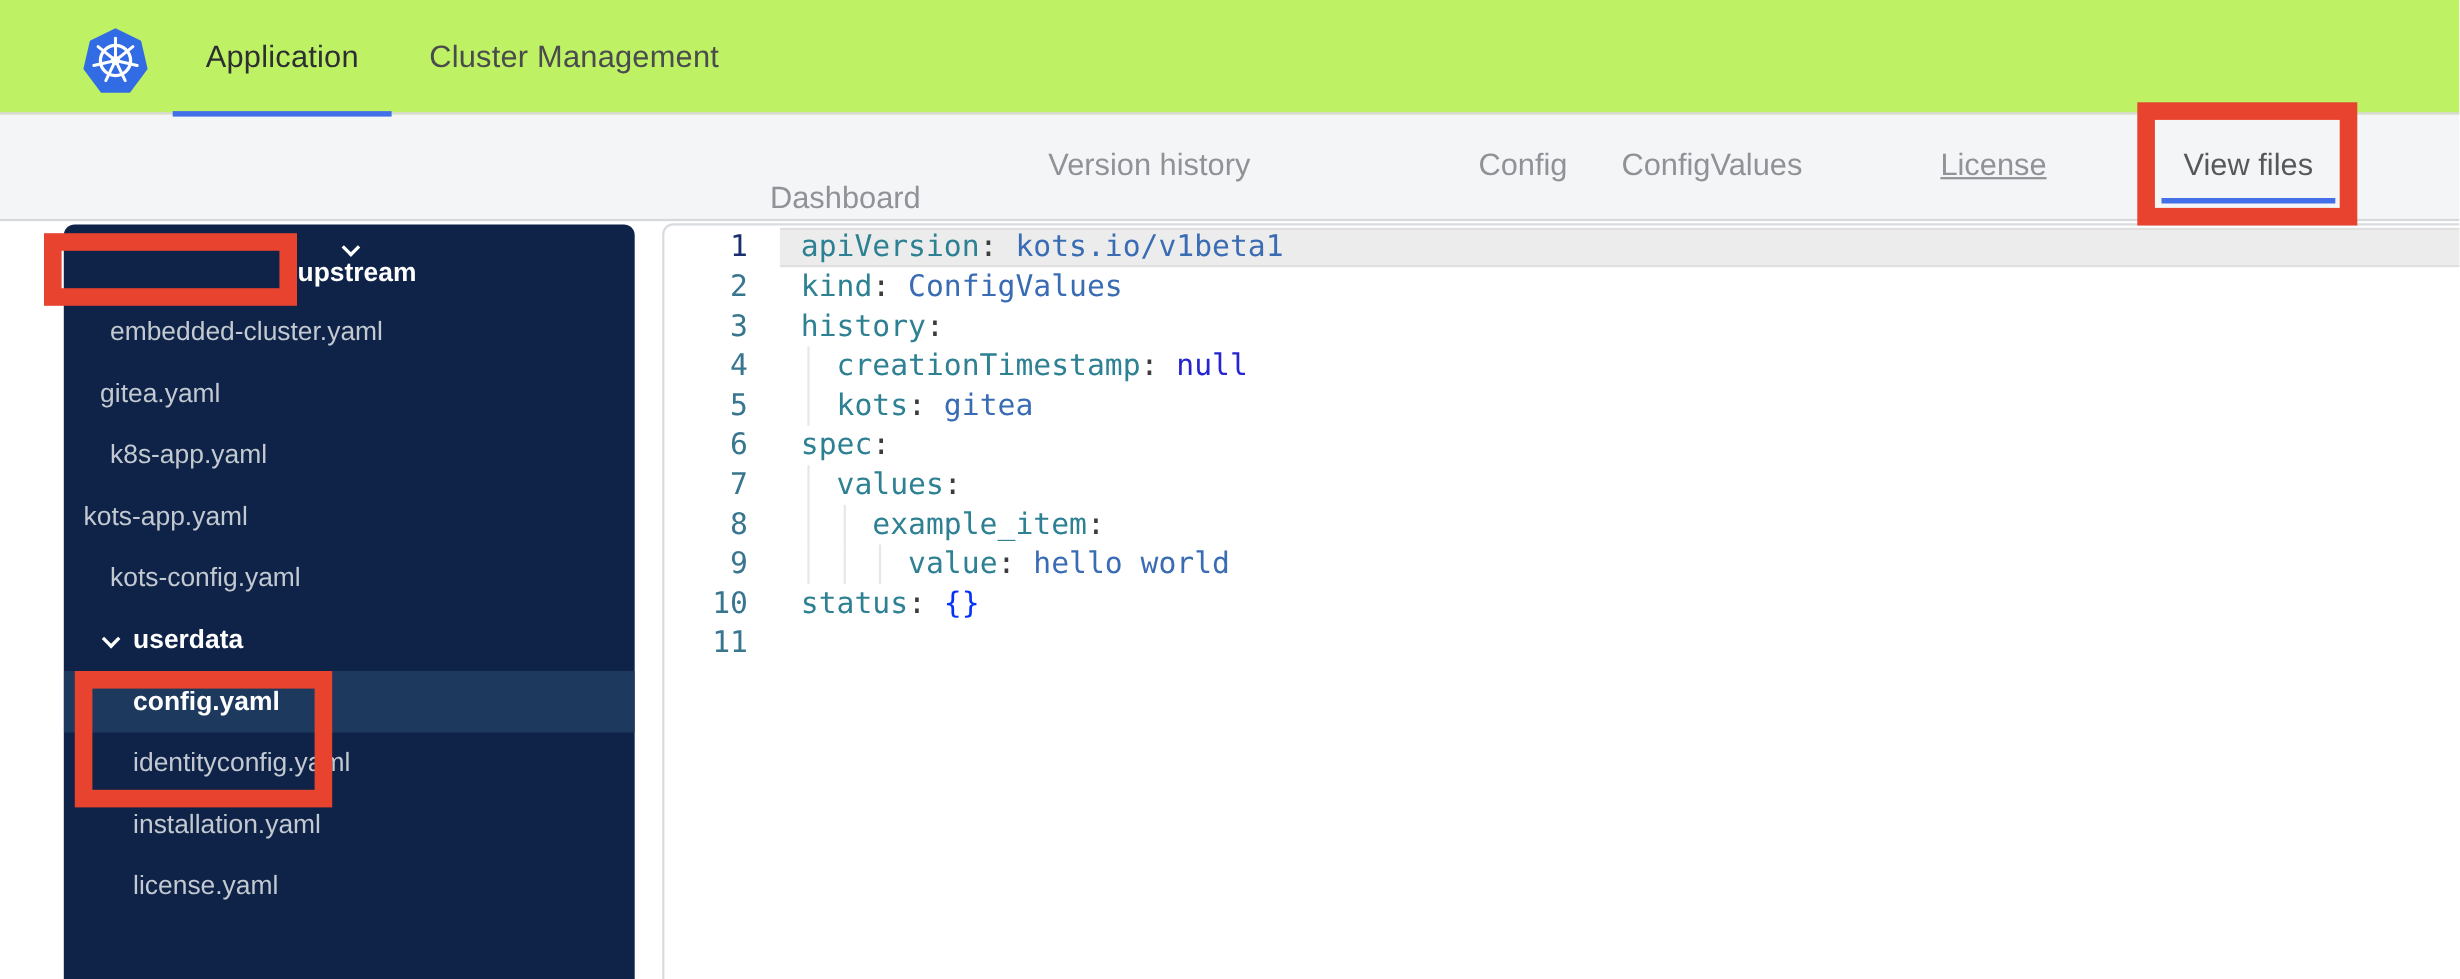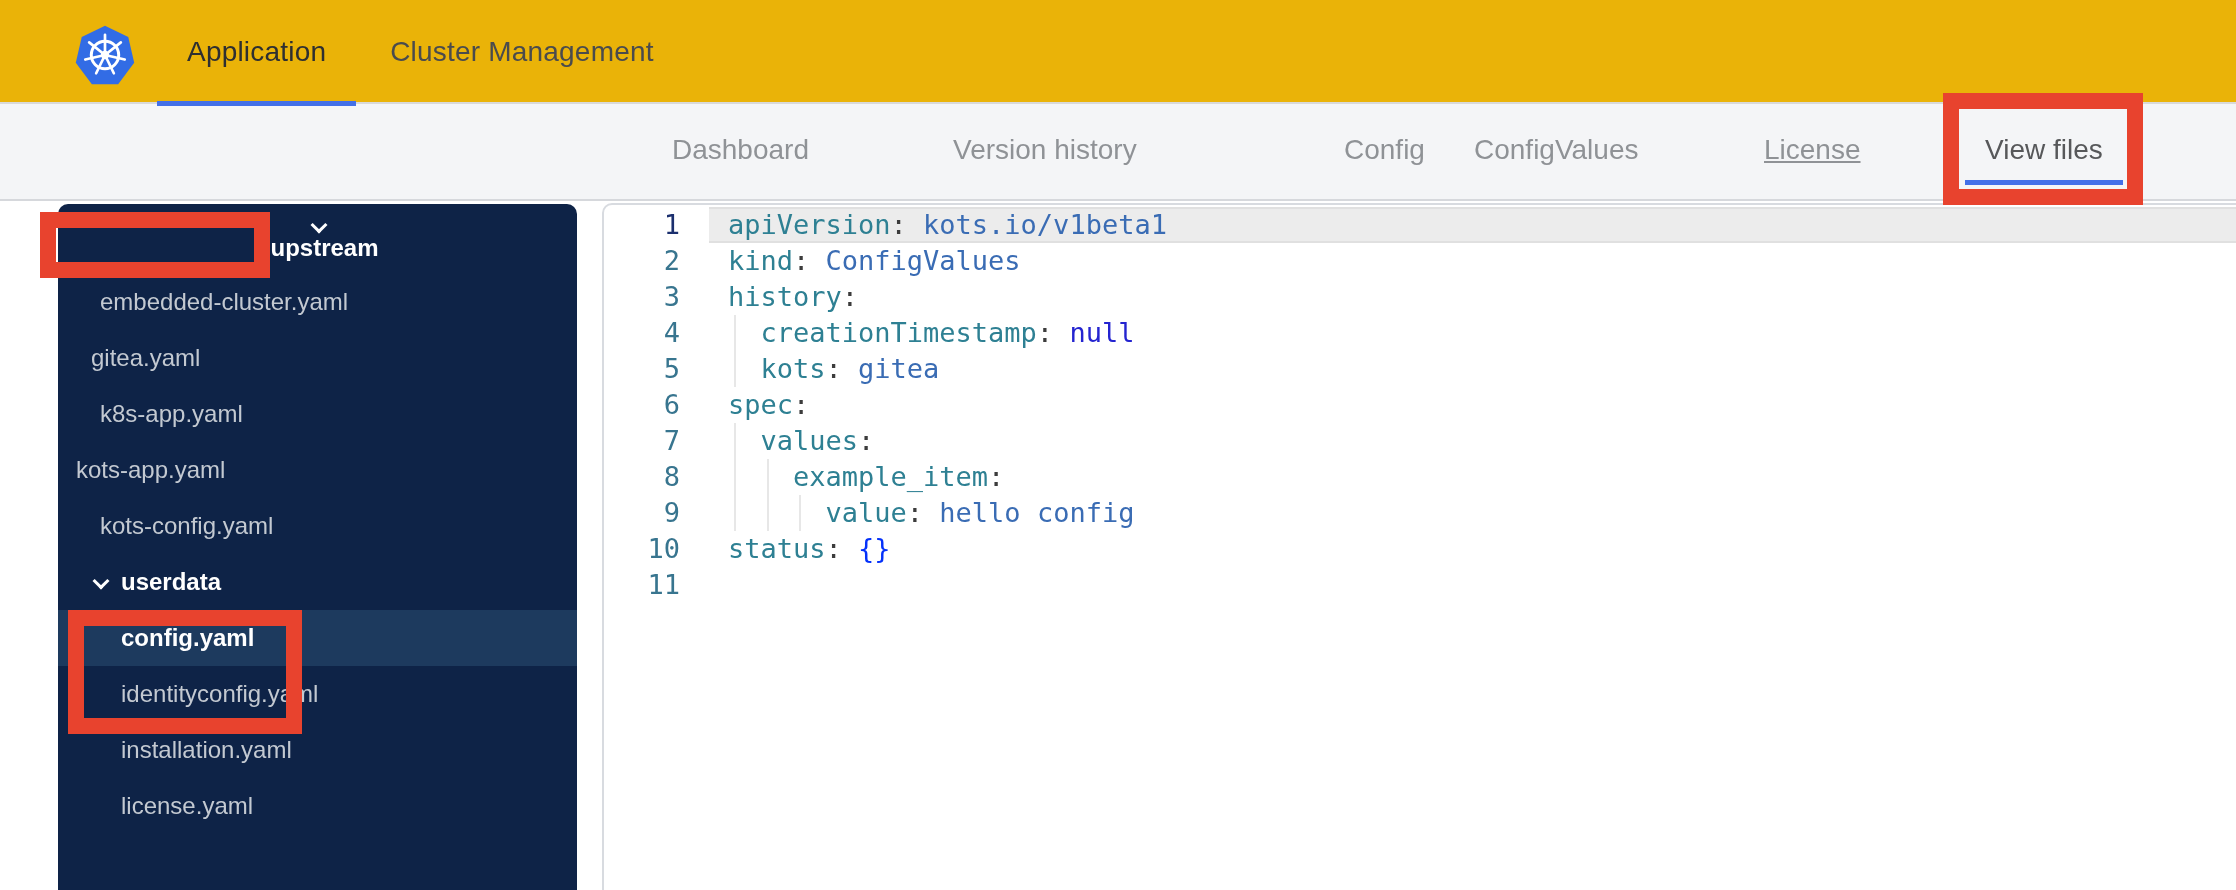--- a/index.html
+++ b/index.html
@@ -2,21 +2,21 @@
 <html style="--accent: #4370e8; --annotation-red: #e8432e; --sidebar-bg: #0e2347; --sidebar-selected: #1d3a5e; --code-key: #2e8093; --code-value: #3a6cb4; --code-keyword: #2424d0; --code-bracket: #0431fa; --line-number: #38758f; --active-line-number: #1b2f6e;"><head>
 <meta charset="utf-8">
 <style>
   * { margin:0; padding:0; box-sizing:border-box; }
   html,body { width:2236px; height:890px; overflow:hidden; background:#fff;
               font-family:"Liberation Sans", sans-serif; }
   .viewport { position:relative; width:2236px; height:890px; overflow:hidden; background:#fff; }
 
   
   .topbar { position:absolute; left:0; top:0; width:2236px; height:104px;
-            background:#eab308; border-bottom:2px solid #d9d9d9; z-index:5; }
+            background:#bef264; border-bottom:2px solid #d9d9d9; z-index:5; }
   .logo-wrap { position:absolute; left:72px; top:24px; width:66px; height:62px; }
   .topbar-tabs { position:absolute; left:157px; top:0; height:104px; display:flex; gap:4px; }
   .top-tab { position:relative; height:104px; display:flex; align-items:center;
              padding:0 30px; font-size:28px; color:#4a4b4d; letter-spacing:.2px; cursor:pointer; }
   .top-tab.active { color:#2e2f31; }
   .top-tab.active::after { content:""; position:absolute; left:0; right:0; bottom:-2px;
              height:5px; background:var(--accent,#4370e8); }
 
   
   .subnav { position:absolute; left:0; top:104px; width:2236px; height:97px;
@@ -92,21 +92,21 @@
         <div class="top-tab active">
           <span>Application</span>
         </div>
         <div class="top-tab">
           <span>Cluster Management</span>
         </div>
       </div>
   </header>
 
   <nav class="subnav">
-      <div class="subnav-item" style="left: 672px;">
+      <div class="subnav-item" style="left: 700px; align-items: flex-end;">
         <span>Dashboard</span>
       </div>
       <div class="subnav-item" style="left: 953px;">
         <span>Version history</span>
       </div>
       <div class="subnav-item" style="left: 1344px;">
         <span>Config</span>
       </div>
       <div class="subnav-item" style="left: 1474px;">
         <span>ConfigValues</span>
@@ -185,21 +185,21 @@
       <div class="code-line">
         <div class="gutter">7</div>
         <div class="line-content"><div class="indent-guide" style="left: 25px;"></div><span class="indent-spacer" style="width: 32.52px;"></span><span class="c-key">values</span><span class="c-op">:</span></div>
       </div>
       <div class="code-line">
         <div class="gutter">8</div>
         <div class="line-content"><div class="indent-guide" style="left: 25px;"></div><div class="indent-guide" style="left: 57.52px;"></div><span class="indent-spacer" style="width: 65.04px;"></span><span class="c-key">example_item</span><span class="c-op">:</span></div>
       </div>
       <div class="code-line">
         <div class="gutter">9</div>
-        <div class="line-content"><div class="indent-guide" style="left: 25px;"></div><div class="indent-guide" style="left: 57.52px;"></div><div class="indent-guide" style="left: 90.04px;"></div><span class="indent-spacer" style="width: 97.56px;"></span><span class="c-key">value</span><span class="c-op">: </span><span class="c-val">hello config</span></div>
+        <div class="line-content"><div class="indent-guide" style="left: 25px;"></div><div class="indent-guide" style="left: 57.52px;"></div><div class="indent-guide" style="left: 90.04px;"></div><span class="indent-spacer" style="width: 97.56px;"></span><span class="c-key">value</span><span class="c-op">: </span><span class="c-val">hello world</span></div>
       </div>
       <div class="code-line">
         <div class="gutter">10</div>
         <div class="line-content"><span class="c-key">status</span><span class="c-op">: </span><span class="c-br">{}</span></div>
       </div>
       <div class="code-line">
         <div class="gutter">11</div>
         <div class="line-content"></div>
       </div>
     </main>

